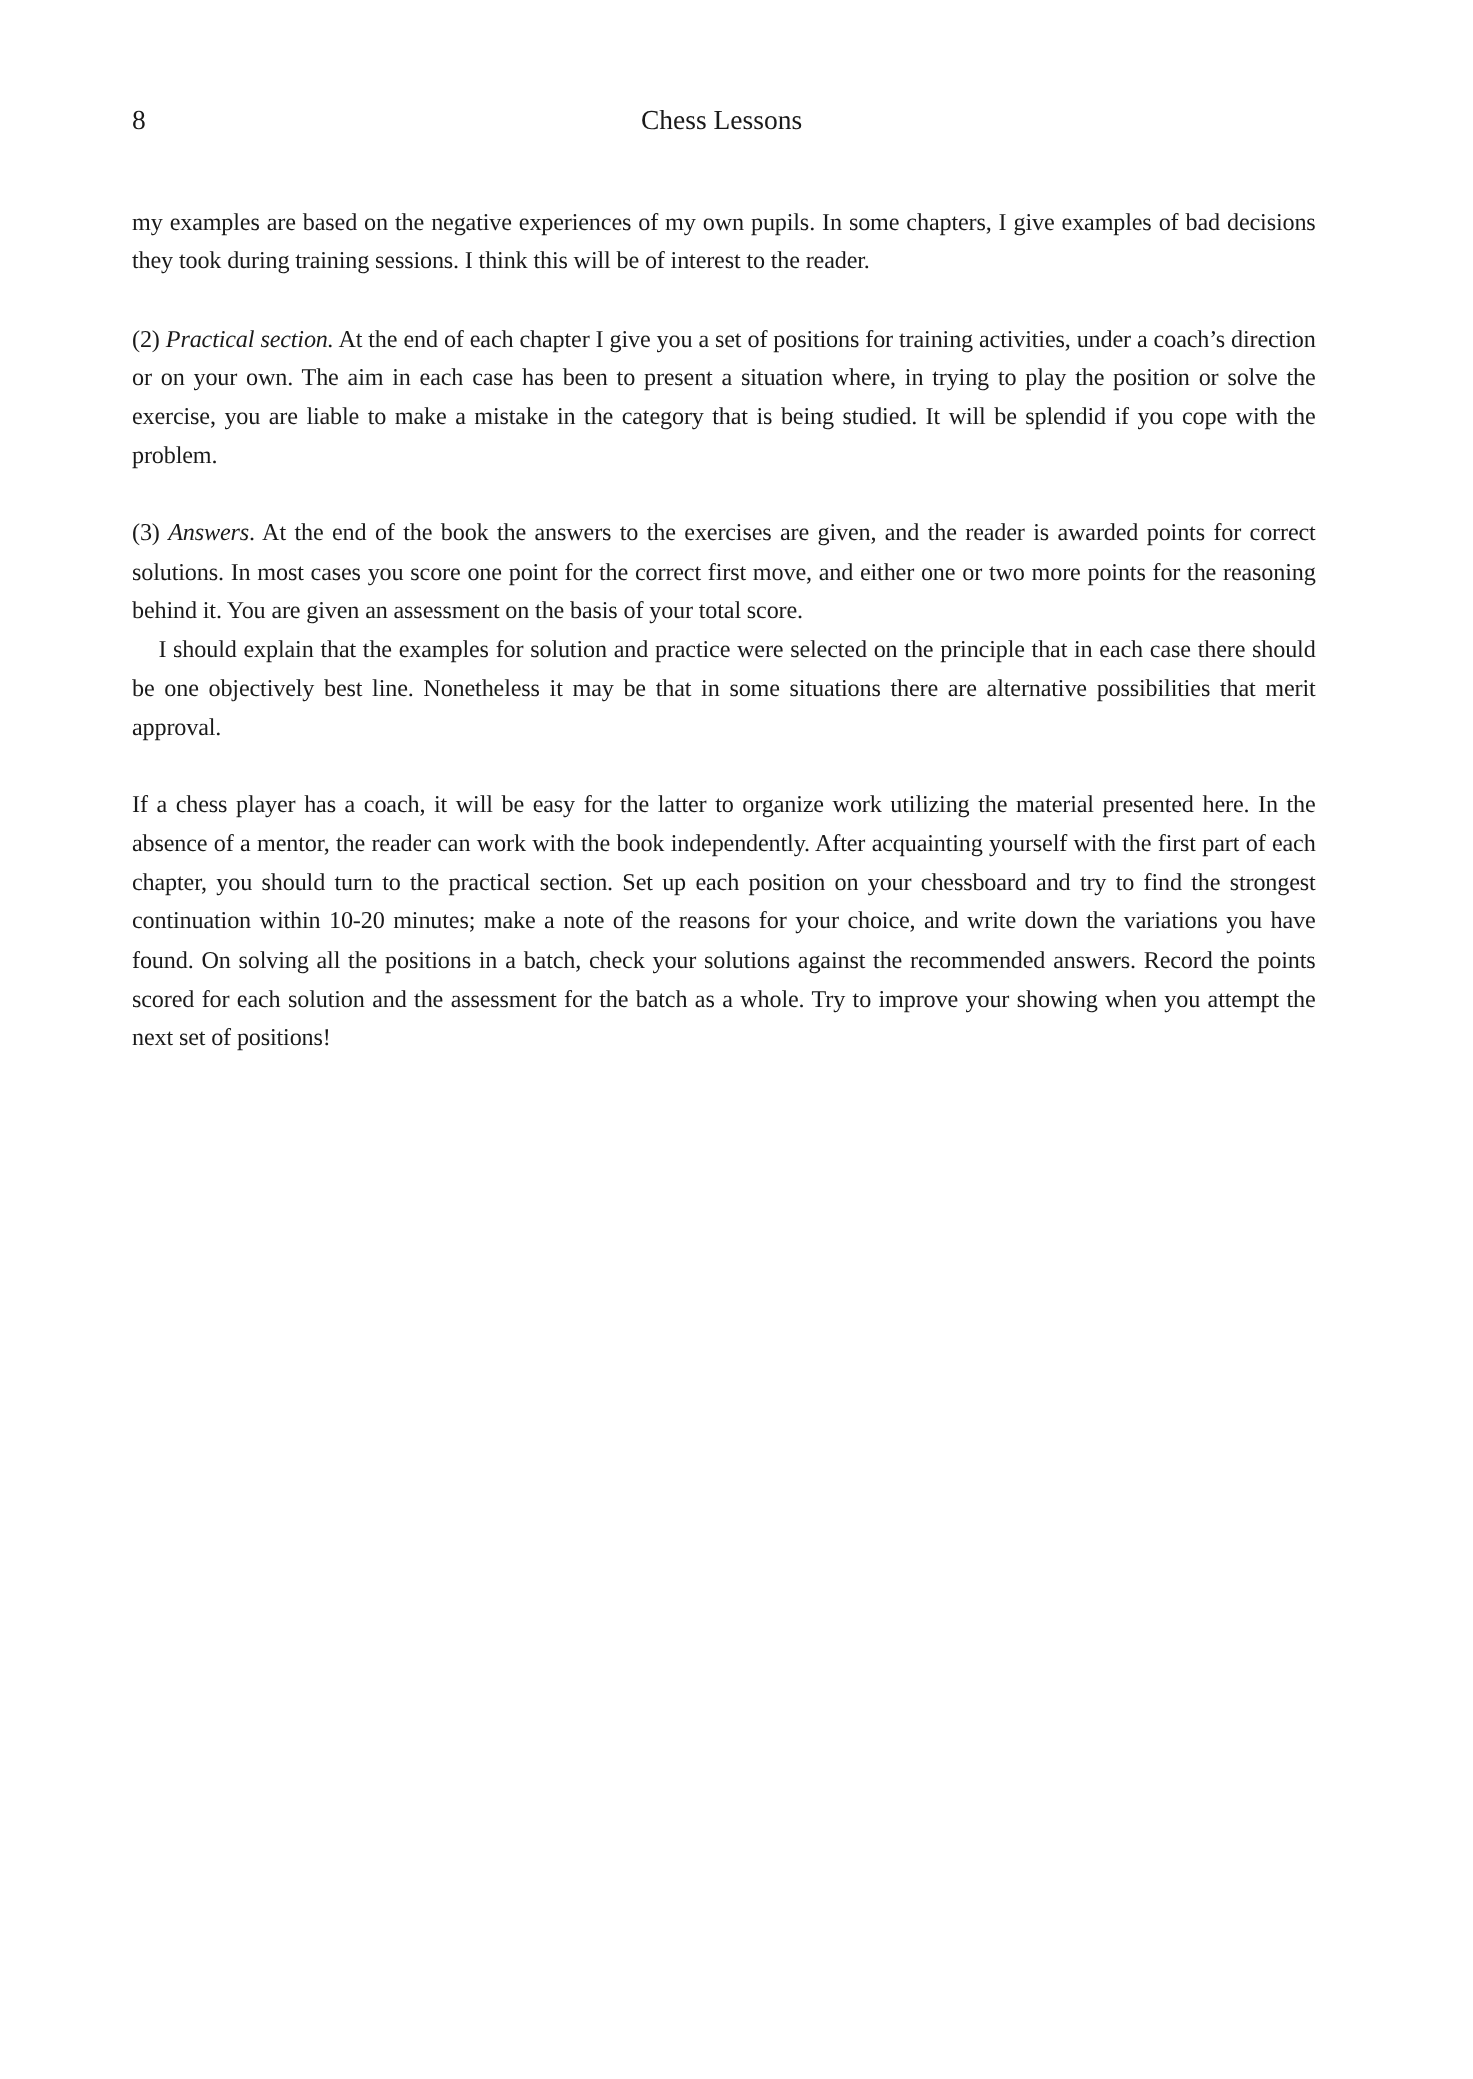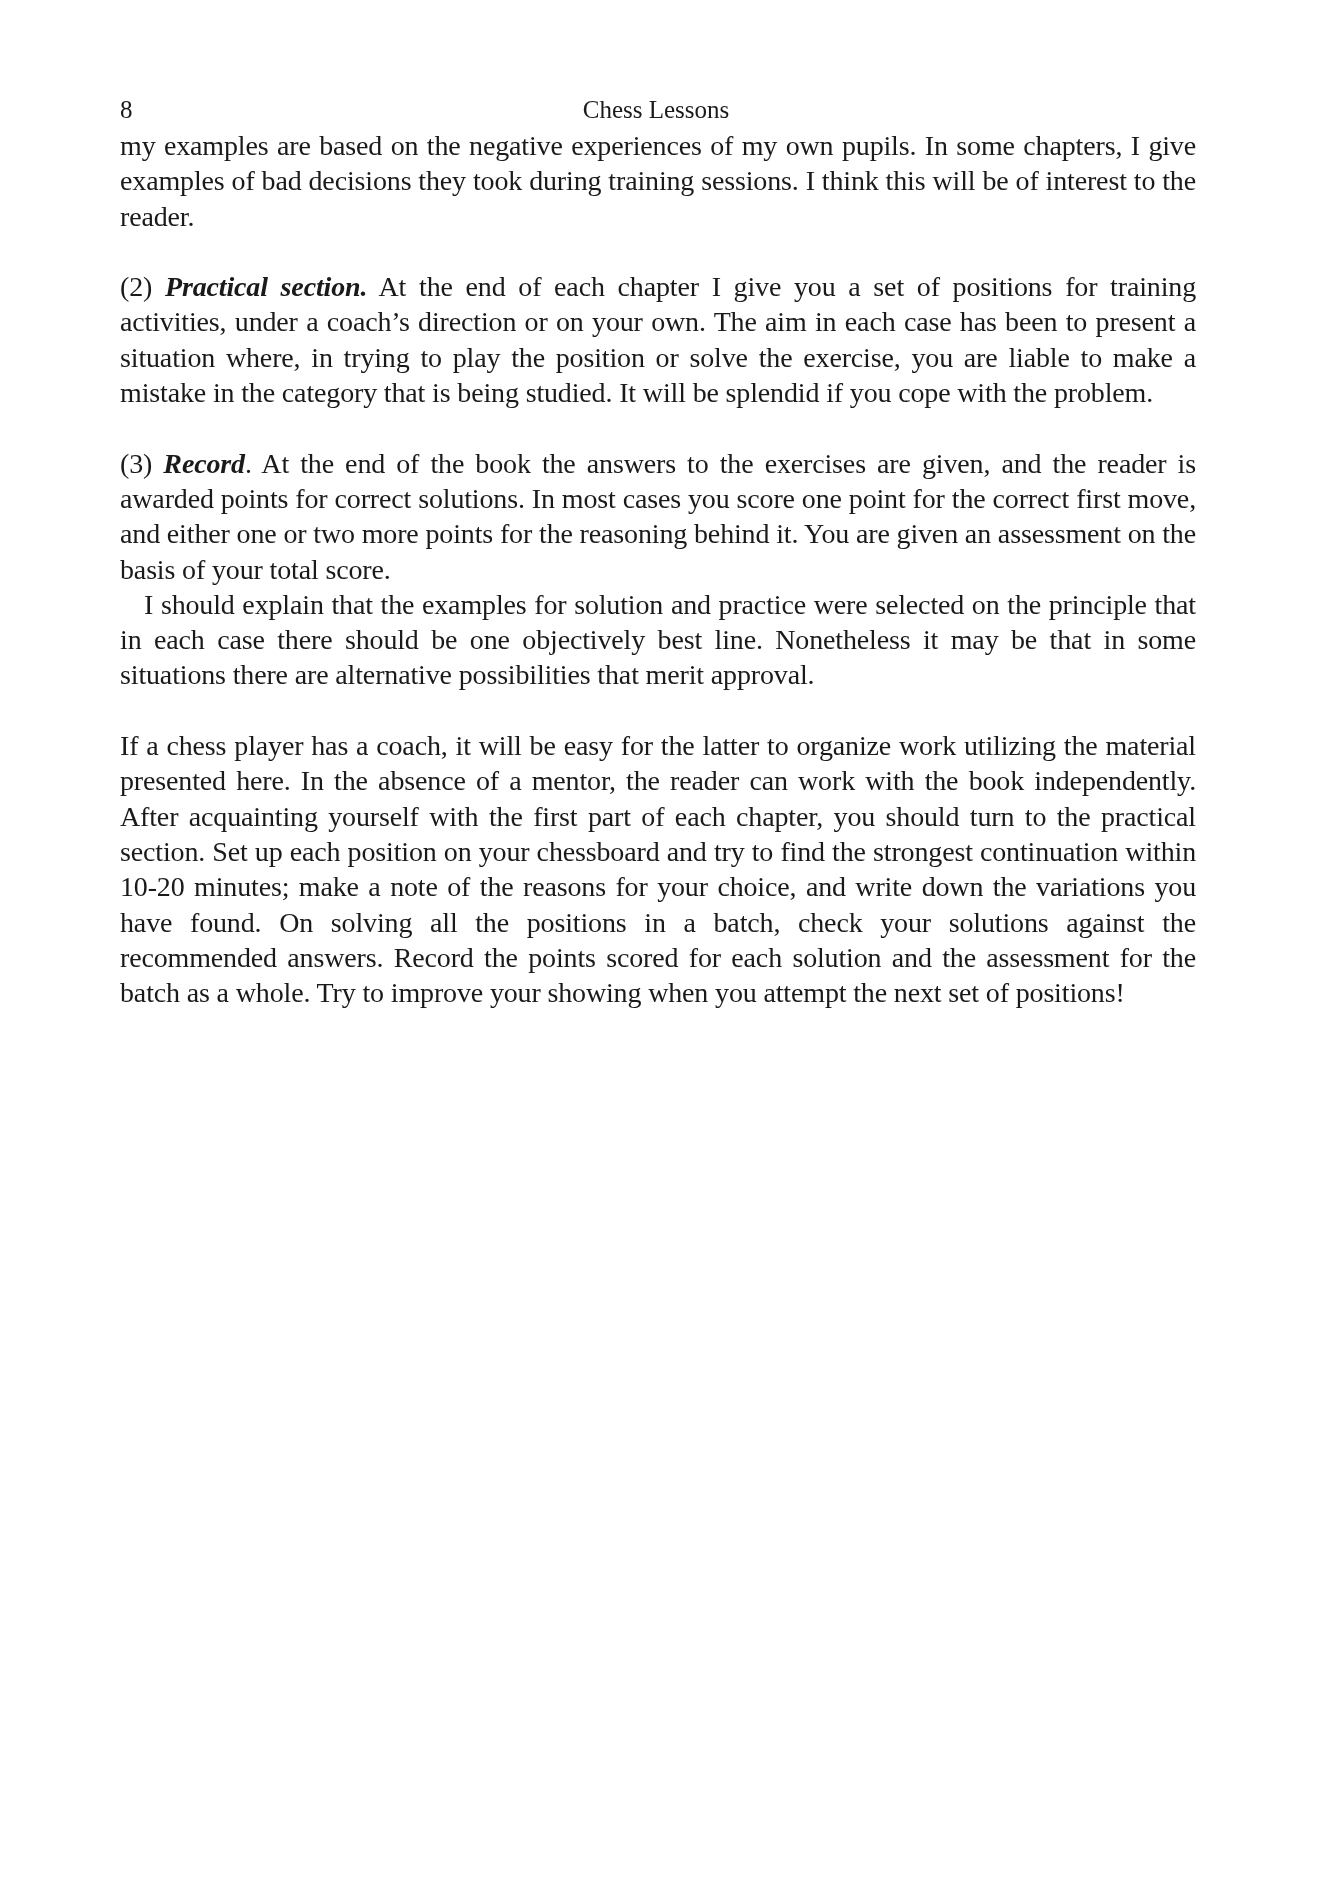--- a/index.html
+++ b/index.html
@@ -9,47 +9,48 @@
       font-family: "Liberation Serif", "DejaVu Serif", serif;
       color: #1a1a1a;
     }
     .running-head {
       position: relative; height: 36px;
       font-size: 25px; line-height: 36px;
     }
     .page-number { position: absolute; left: 0; top: 0; }
     .running-title { position: absolute; left: 0; right: 4px; top: 0; text-align: center; }
     .body-text {
-      font-size: 28px; line-height: 35.3px;
+      margin-top: 56px;
+      font-size: 22px; line-height: 35.3px;
       text-align: justify; letter-spacing: -0.15px;
     }
     .body-text p { margin: 0; }
     .body-text p.indent { text-indent: 24px; }
     .body-text .gap { height: 35.3px; }
-    .body-text em { font-style: italic; font-weight: bold; }
+    .body-text em { font-style: italic; }
   </style>
 </head>
 <body>
 
 <div class="page">
   <div class="running-head">
     <span class="page-number">8</span>
     <span class="running-title">Chess Lessons</span>
   </div>
 
   <div class="body-text">
 
     <p>my examples are based on the negative experiences of my own pupils. In some chapters, I give examples of bad decisions they took during training sessions. I think this will be of interest to the reader.</p>
 
     <div class="gap"></div>
 
     <p><span>(2)</span> <em>Practical section.</em><span> At the end of each chapter I give you a set of positions for training activities, under a coach’s direction or on your own. The aim in each case has been to present a situation where, in trying to play the position or solve the exercise, you are liable to make a mistake in the category that is being studied. It will be splendid if you cope with the problem.</span></p>
 
     <div class="gap"></div>
 
-    <p><span>(3)</span> <em>Record</em><span>. At the end of the book the answers to the exercises are given, and the reader is awarded points for correct solutions. In most cases you score one point for the correct first move, and either one or two more points for the reasoning behind it. You are given an assessment on the basis of your total score.</span></p>
+    <p><span>(3)</span> <em>Answers</em><span>. At the end of the book the answers to the exercises are given, and the reader is awarded points for correct solutions. In most cases you score one point for the correct first move, and either one or two more points for the reasoning behind it. You are given an assessment on the basis of your total score.</span></p>
     <p class="indent">I should explain that the examples for solution and practice were selected on the principle that in each case there should be one objectively best line. Nonetheless it may be that in some situations there are alternative possibilities that merit approval.</p>
 
     <div class="gap"></div>
 
     <p>If a chess player has a coach, it will be easy for the latter to organize work utilizing the material presented here. In the absence of a mentor, the reader can work with the book independently. After acquainting yourself with the first part of each chapter, you should turn to the practical section. Set up each position on your chessboard and try to find the strongest continuation within 10-20 minutes; make a note of the reasons for your choice, and write down the variations you have found. On solving all the positions in a batch, check your solutions against the recommended answers. Record the points scored for each solution and the assessment for the batch as a whole. Try to improve your showing when you attempt the next set of positions!</p>
   </div>
 </div>
 
 </body></html>

